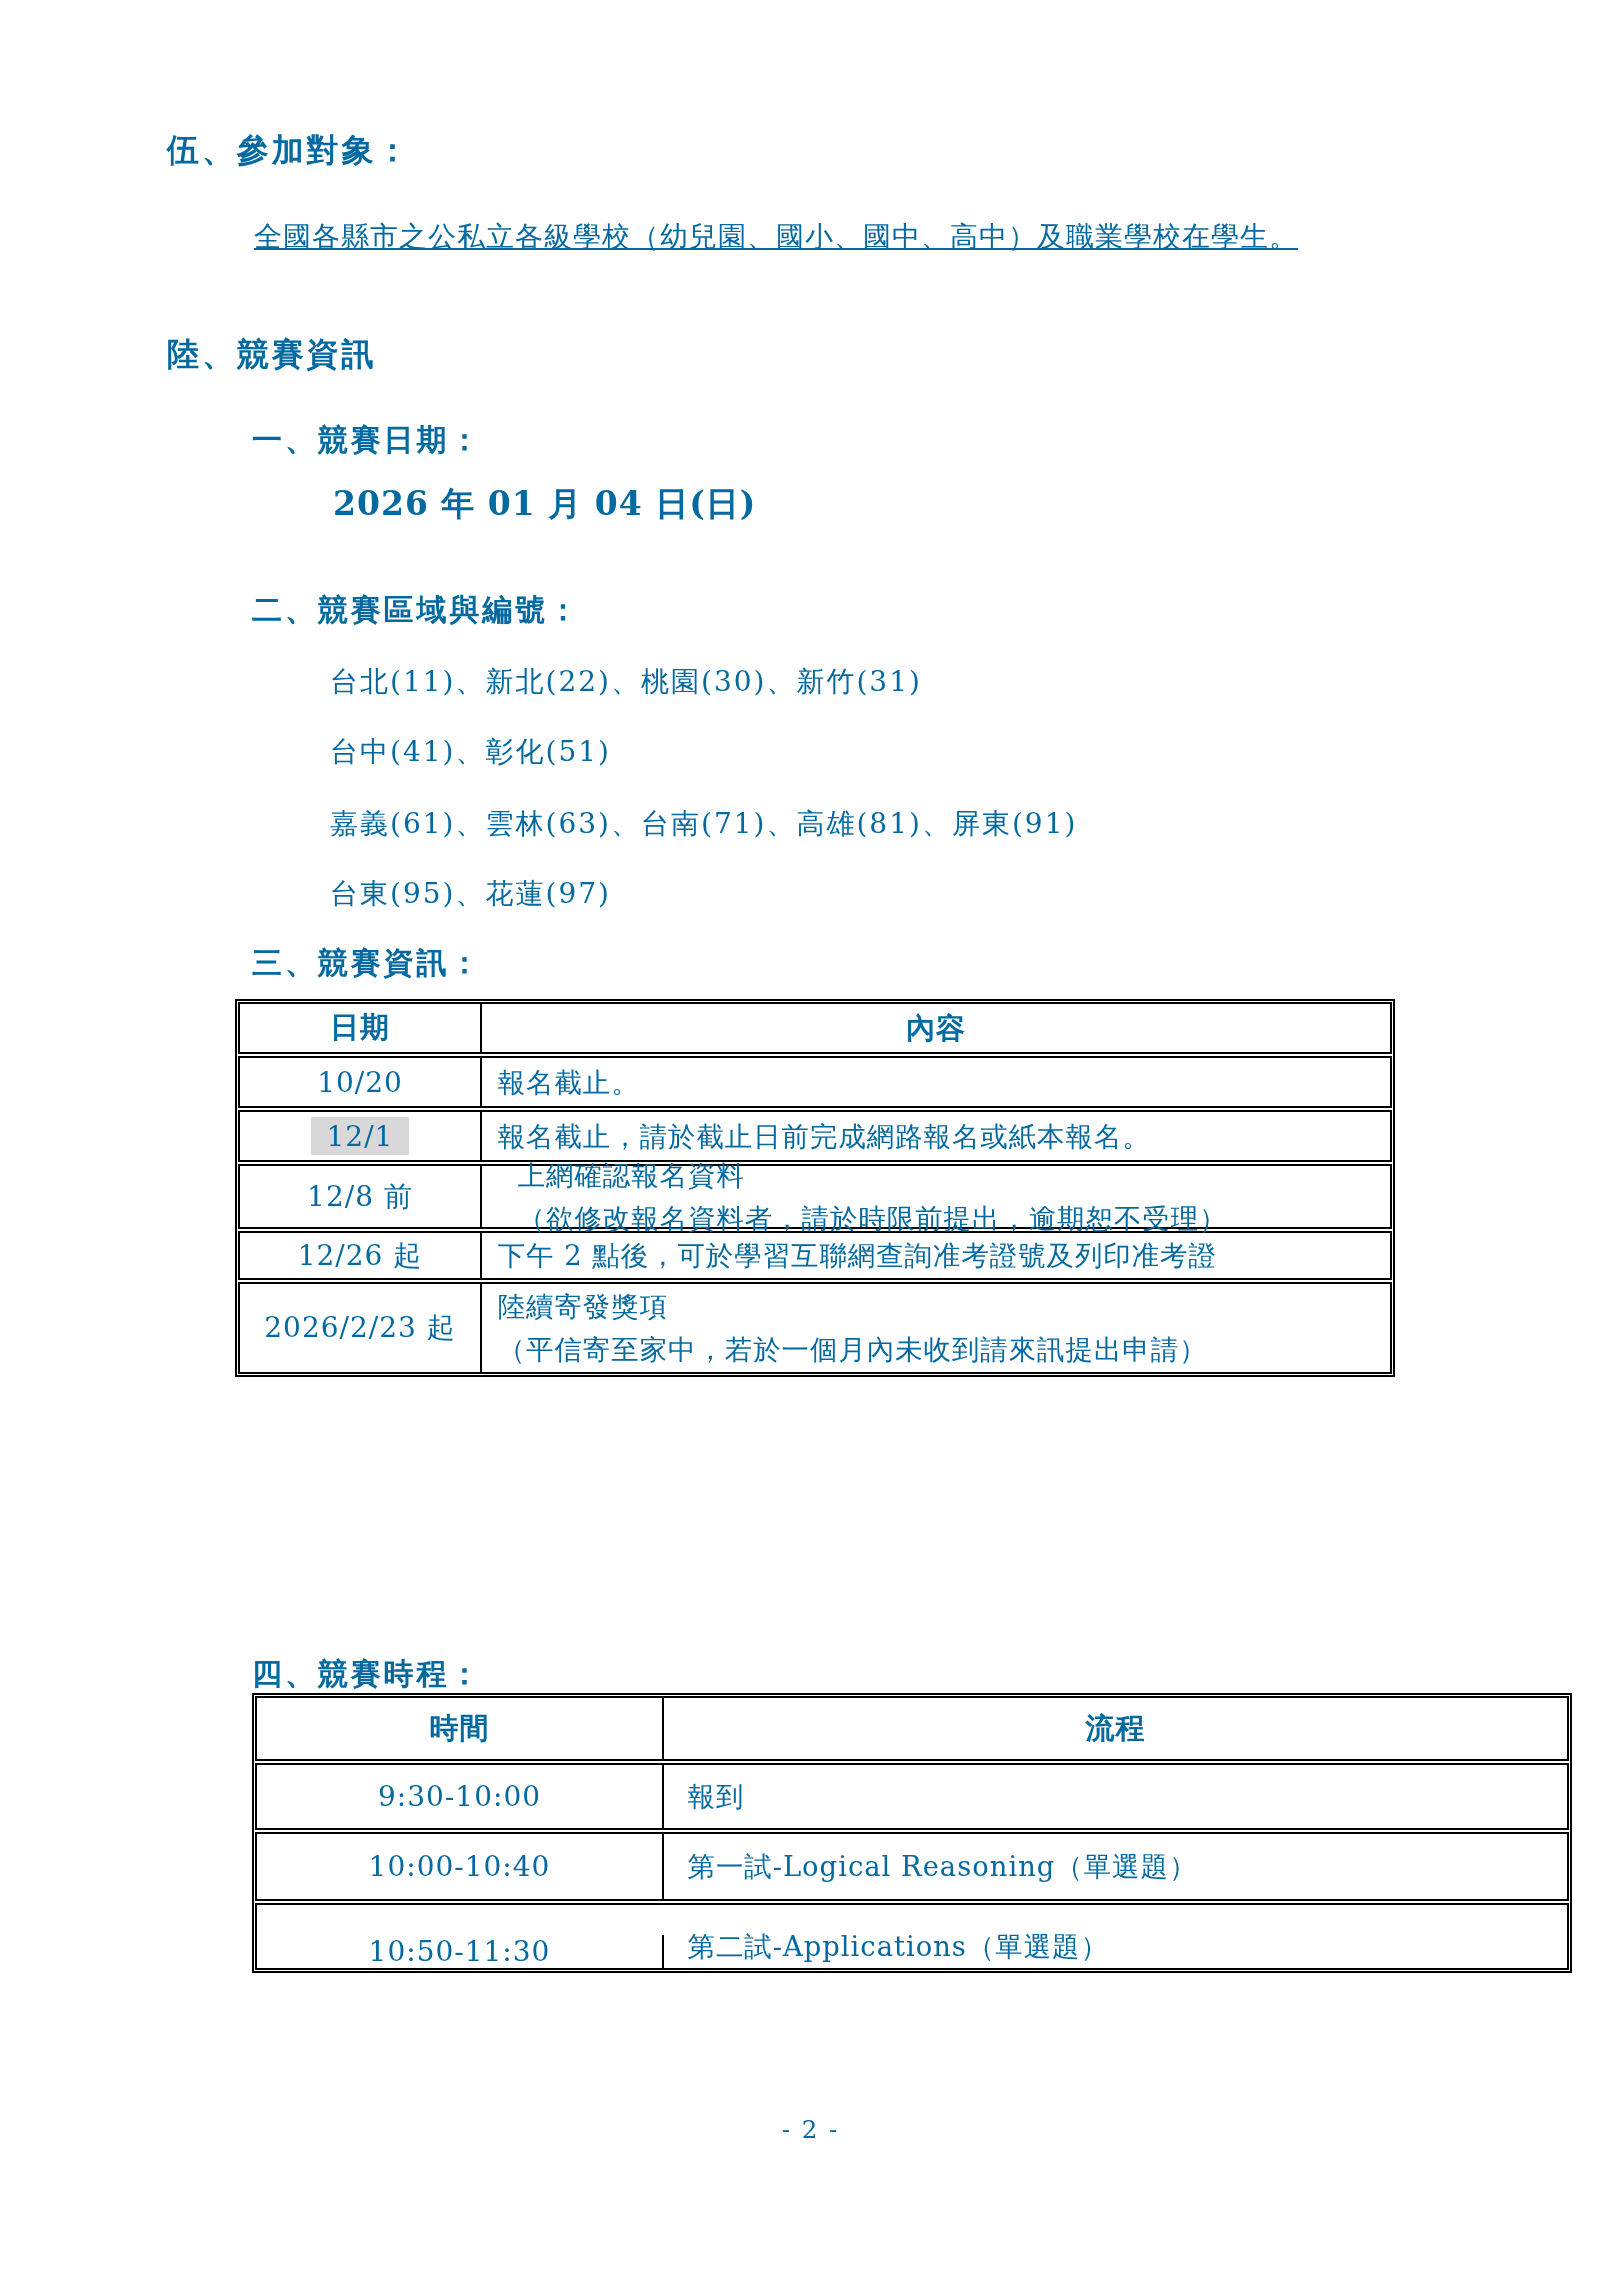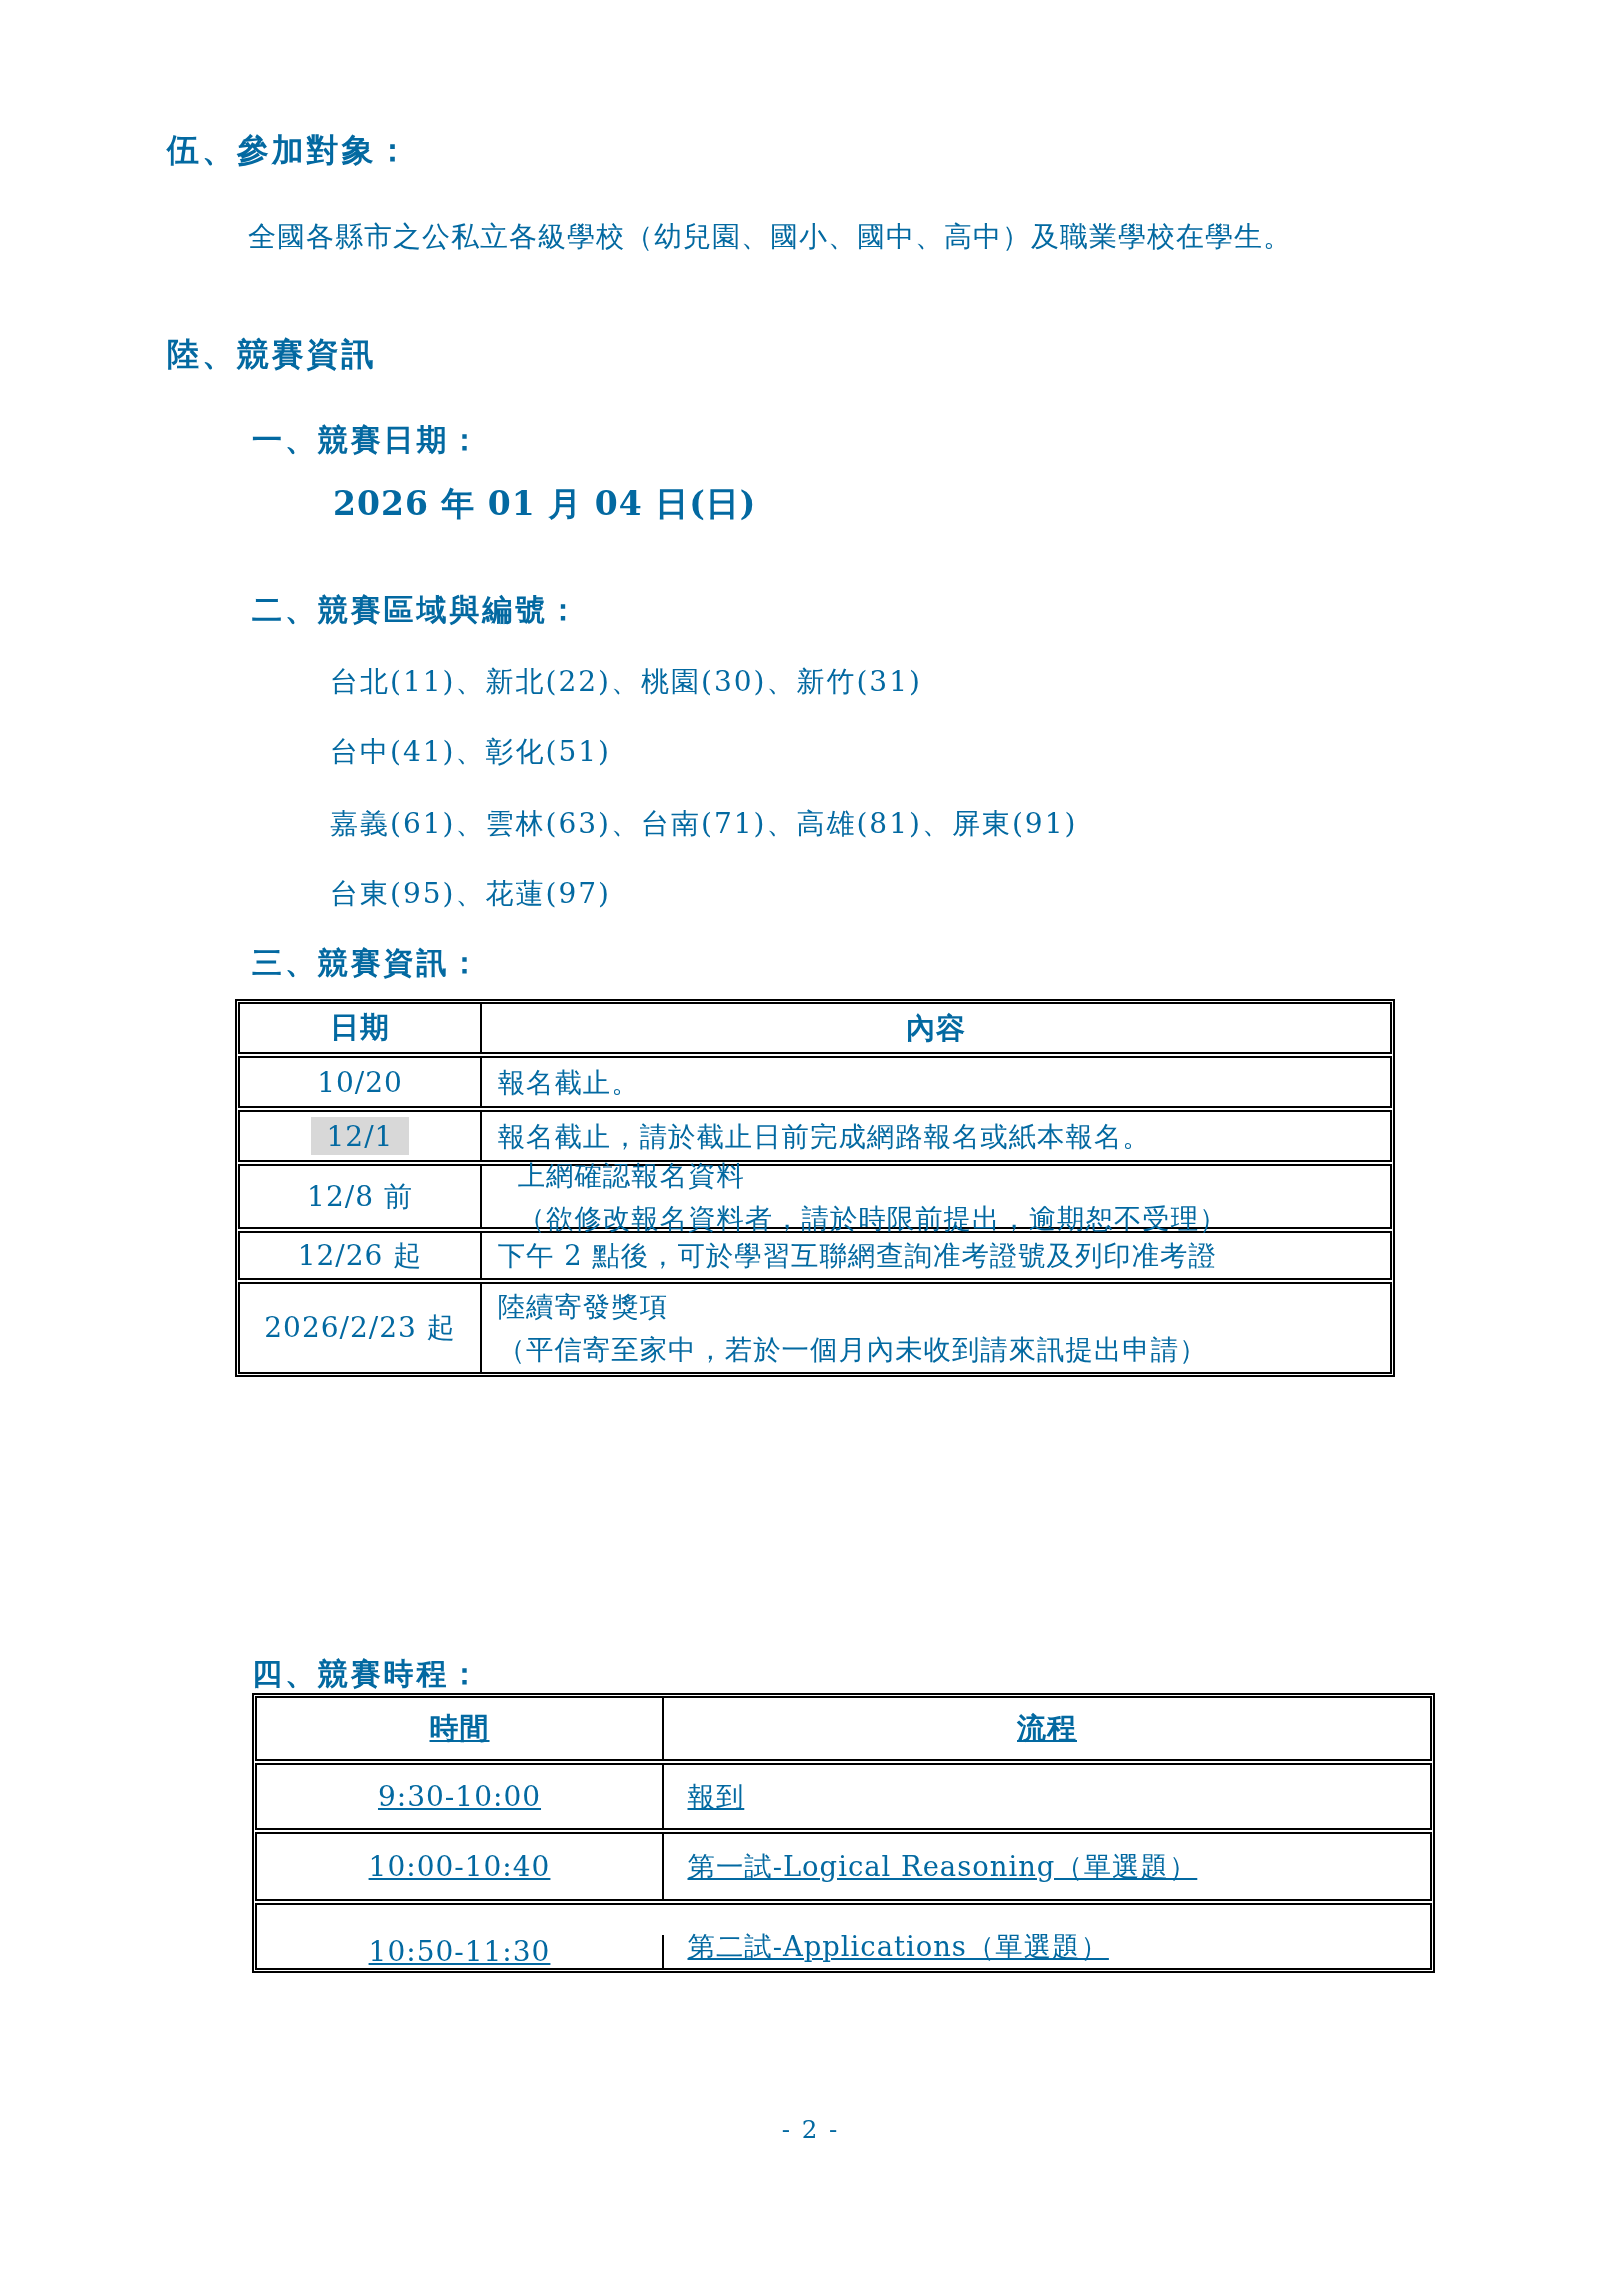--- a/index.html
+++ b/index.html
@@ -26,24 +26,25 @@
     white-space: nowrap;
   }
   .h2 {
     left: 252px;
     font-size: 30px;
     font-weight: bold;
     letter-spacing: 2.9px;
     white-space: nowrap;
   }
   .body-text {
-    left: 248px;
+    left: 254px;
     font-size: 28px;
     letter-spacing: 1px;
     white-space: nowrap;
+    text-decoration: underline;
   }
   .date-line {
     left: 333px;
     font-size: 33px;
     font-weight: bold;
     letter-spacing: 1px;
     white-space: nowrap;
   }
   .region {
     left: 330px;
@@ -157,21 +158,21 @@
     </div>
     <div class="trow" style="height:92px;">
       <div class="tc1">2026/2/23 起</div>
       <div class="tc2">陸續寄發獎項
 （平信寄至家中，若於一個月內未收到請來訊提出申請）</div>
     </div>
   </div>
 
   <div class="abs h2" style="top:1654px;">四、競賽時程：</div>
 
-  <div class="abs tbl t2" style="left:252px; top:1693px; width:1183px;text-decoration:underline;">
+  <div class="abs tbl t2" style="left:252px; top:1693px; width:1320px;">
     <div class="trow thead" style="height:65px;">
       <div class="tc1">時間</div>
       <div class="tc2">流程</div>
     </div>
     <div class="trow" style="height:67px;">
       <div class="tc1">9:30-10:00</div>
       <div class="tc2">報到</div>
     </div>
     <div class="trow" style="height:69px;">
       <div class="tc1">10:00-10:40</div>

